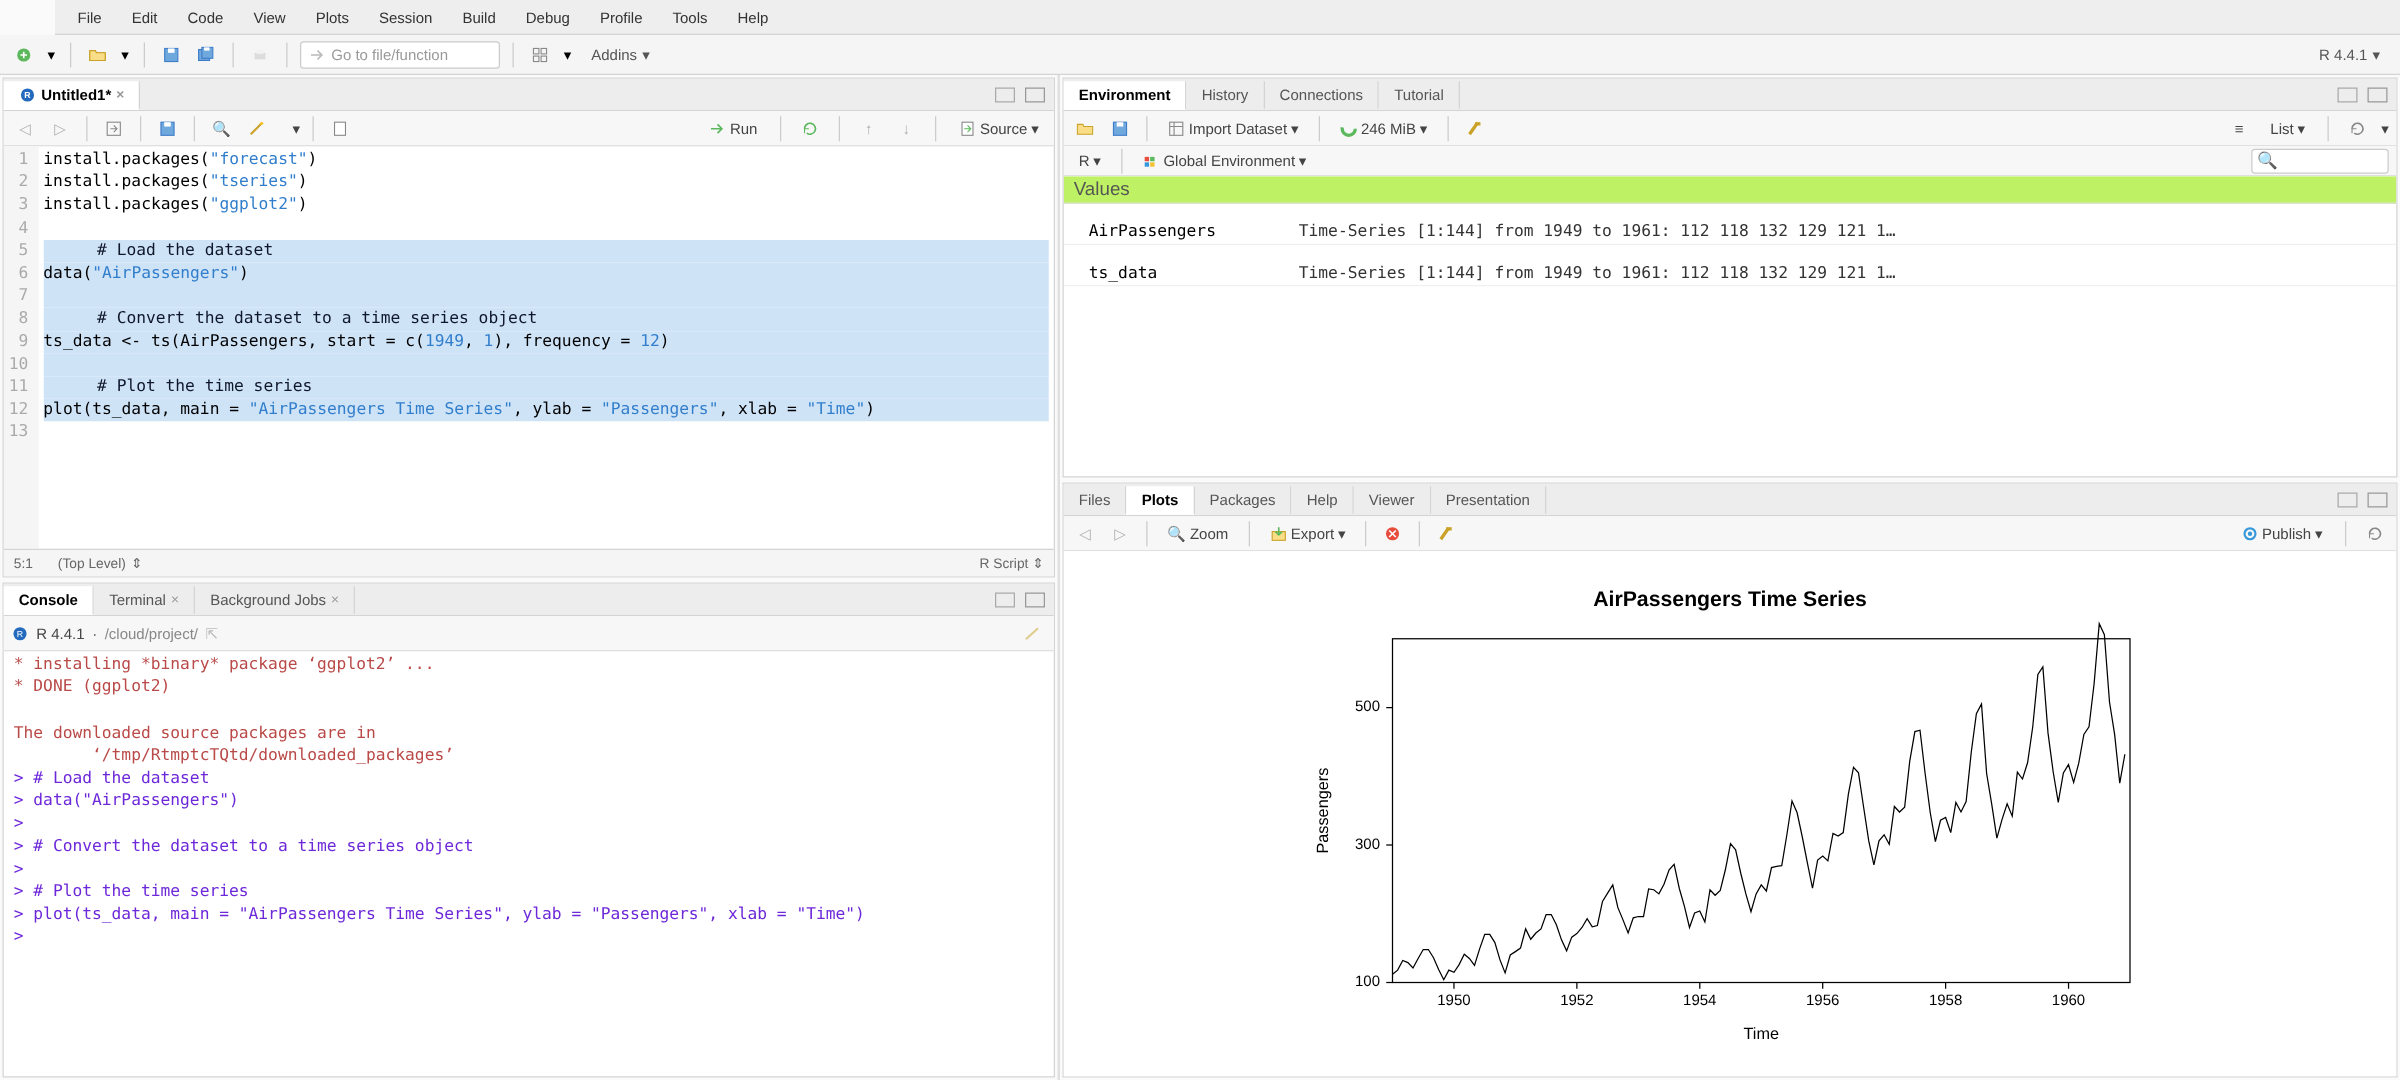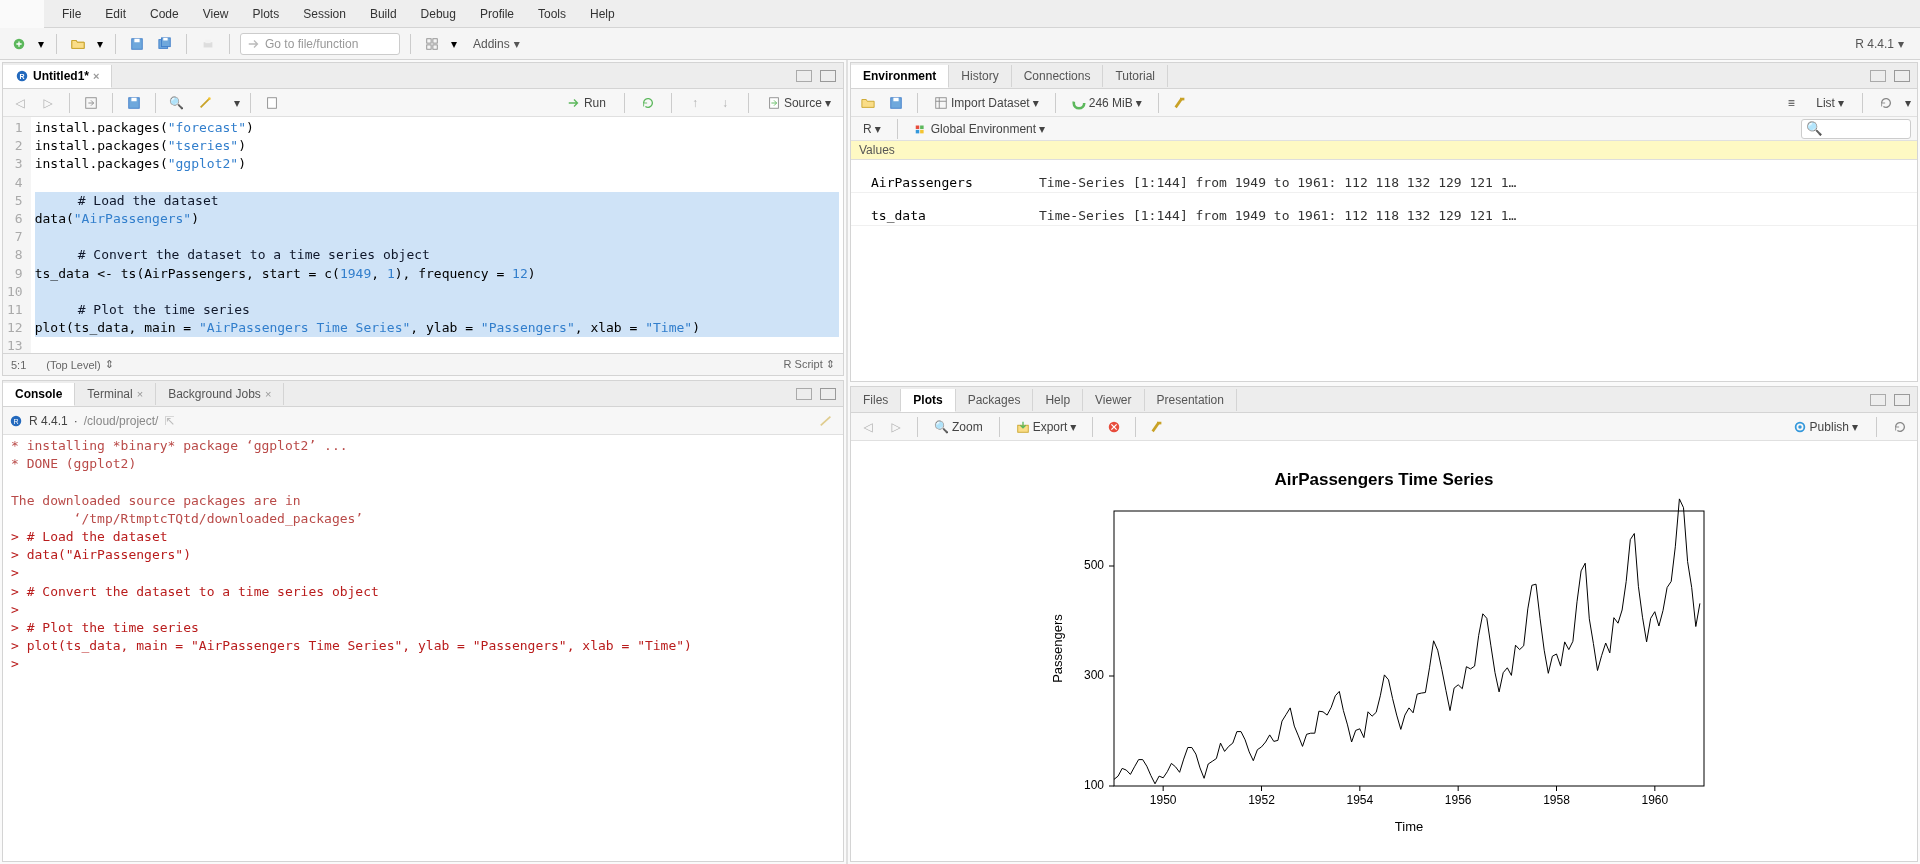--- a/index.html
+++ b/index.html
@@ -29,23 +29,23 @@
 .code .line { height: 18.2px; white-space: pre; }
 .code .sel { background: #cfe3f7; }
 .tok-str { color: #317ecc; }
 .tok-comment { color: #0f172a; margin-left: 43px; }
 .tok-num { color: #317ecc; }
 .statusbar { height: 22px; border-top: 1px solid #d4d4d4; background: #f5f5f5; display: flex; align-items: center; padding: 0 8px; font-size: 11px; color: #666; }
 .statusbar .right { margin-left: auto; }
 .console-body { flex: 1; overflow: auto; font-family: "Lucida Console", Monaco, monospace; font-size: 13px; line-height: 1.4; padding: 2px 8px; }
 .console-body .cline { white-space: pre; }
 .c-install { color: #b94a48; }
-.c-prompt { color: #b91c1c; }
+.c-prompt { color: #6d28d9; }
 .env-body { flex: 1; overflow: auto; font-family: "Lucida Console", Monaco, monospace; font-size: 13px; }
-.env-section { background: #fef9c3; padding: 2px 8px; color: #555; font-family: "Segoe UI", sans-serif; font-size: 12px; border-bottom: 1px solid #ddd; }
+.env-section { background: #bef264; padding: 2px 8px; color: #555; font-family: "Segoe UI", sans-serif; font-size: 15px; border-bottom: 1px solid #ddd; }
 .env-row { display: flex; padding: 2px 8px; border-bottom: 1px solid #f0f0f0; margin-top: 13px; }
 .env-name { width: 180px; padding-left: 12px; }
 .env-val { flex: 1; color: #333; white-space: nowrap; overflow: hidden; text-overflow: ellipsis; }
 .plot-body { flex: 1; display: flex; align-items: center; justify-content: center; background: #fff; }
 svg.icon { width: 14px; height: 14px; }
 .search { border: 1px solid #ccc; border-radius: 3px; height: 20px; width: 110px; padding: 0 4px; background: #fff; }
 .close-x { color: #999; font-size: 11px; cursor: default; }
 .small-btn { display: inline-flex; align-items: center; gap: 3px; padding: 2px 6px; border-radius: 2px; cursor: default; }
 .minmax { width: 16px; height: 12px; border: 1px solid #999; display: inline-block; }
 </style>
@@ -125,21 +125,21 @@
   </span>
   <span class="rver">
     <span>R 4.4.1</span> ▾
   </span>
 </div>
 
 <div class="maingrid">
 
   <div class="leftcol">
 
-    <div class="pane" style="height: 314px;">
+    <div class="pane" style="height: 400px;">
       <div class="tabbar">
         <div class="tab active">
           <svg class="icon" viewBox="0 0 16 16">
               <circle cx="8" cy="8" r="6" fill="#2369bd"></circle>
               <text x="8" y="11" font-size="8" fill="#fff" text-anchor="middle" font-family="sans-serif">R</text>
             </svg>
           <span>Untitled1*</span>
           <span class="close-x">×</span>
         </div>
         <div class="wincontrols">

